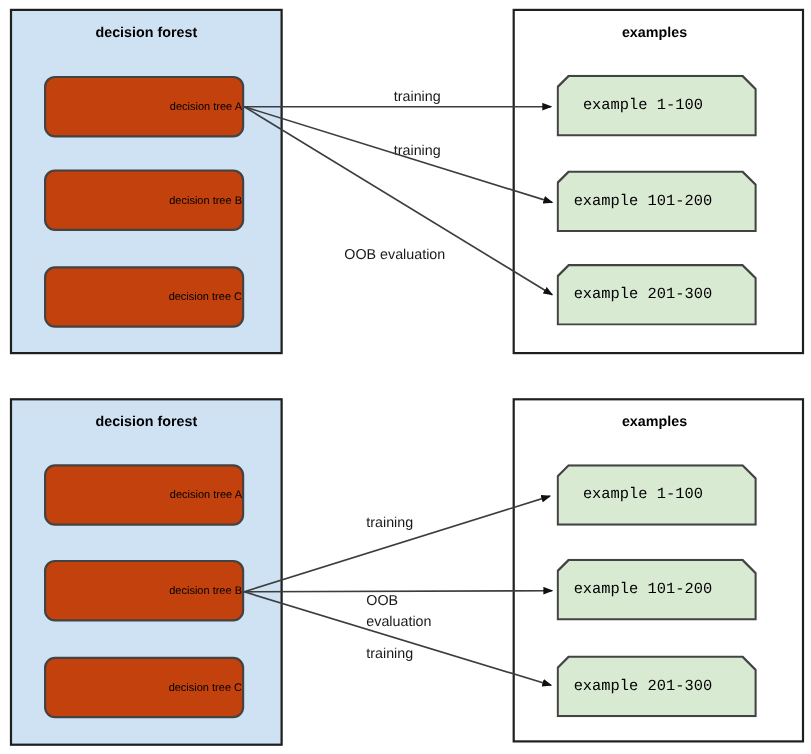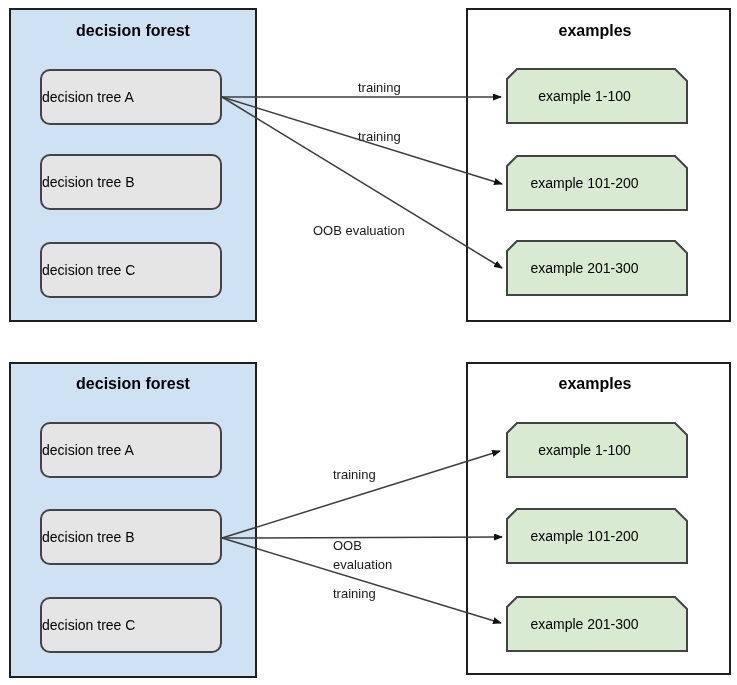--- a/index.html
+++ b/index.html
@@ -30,45 +30,46 @@
     background: #ffffff;
     border: 2px solid #1f1f1f;
     box-sizing: border-box;
   }
   .box-title {
     position: absolute;
     left: 0;
     width: 100%;
     text-align: center;
     font-weight: bold;
-    font-size: 16px;
+    font-size: 13px;
     color: #000000;
   }
   .forest-title { left: 9px; width: 248px; }
   .examples-title { left: 466px; width: 258px; }
   .tree-node {
     position: absolute;
     left: 40px;
     width: 182px;
     height: 56px;
-    background: #e5e5e5;
+    background: #c2410c;
     border: 2px solid #434343;
     border-radius: 10px;
     box-sizing: border-box;
     display: flex;
     align-items: center;
-    justify-content: flex-start;
-    font-size: 14px;
+    justify-content: flex-end;
+    font-size: 10px;
     color: #000000;
   }
   .example-node {
     position: absolute;
     left: 506px;
     width: 157px;
     height: 56px;
+    font-family: Liberation Mono, monospace;
   }
   .example-node svg.shape {
     position: absolute;
     left: 0; top: 0;
     width: 182px;
     height: 56px;
   }
   .example-node .label {
     position: absolute;
     inset: 0;

